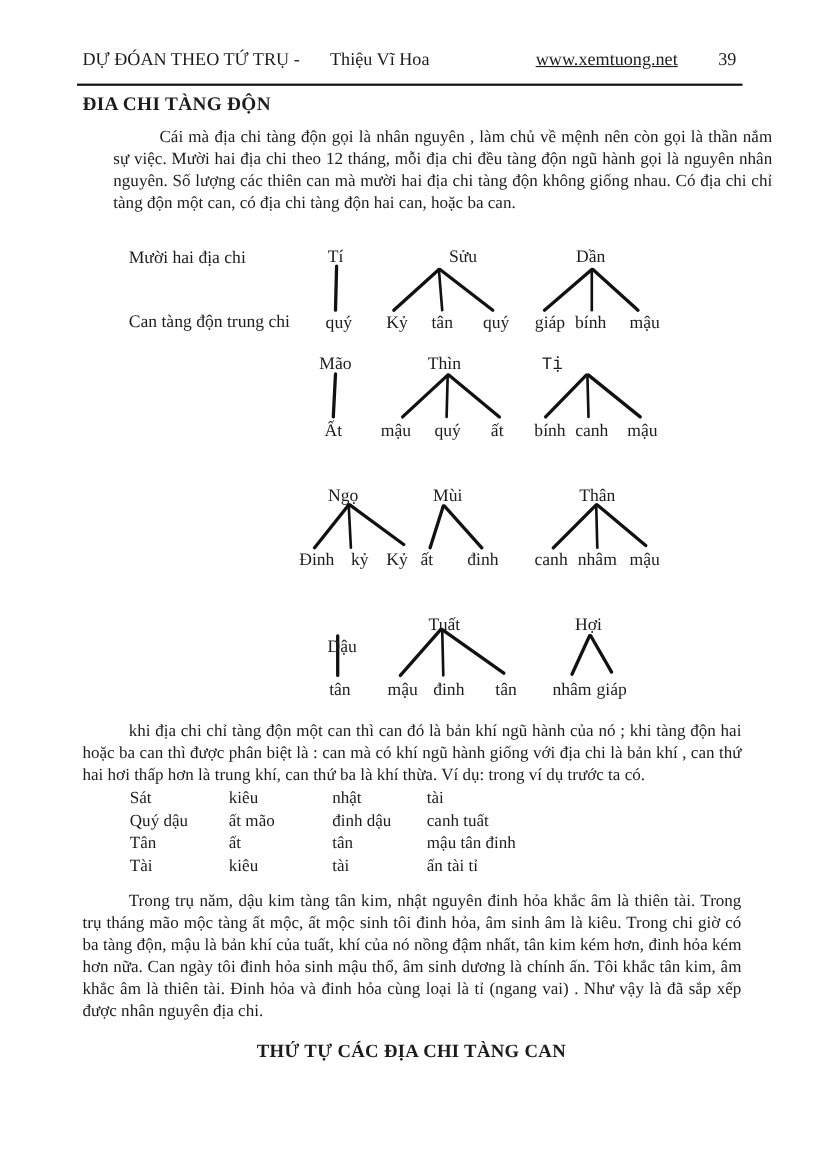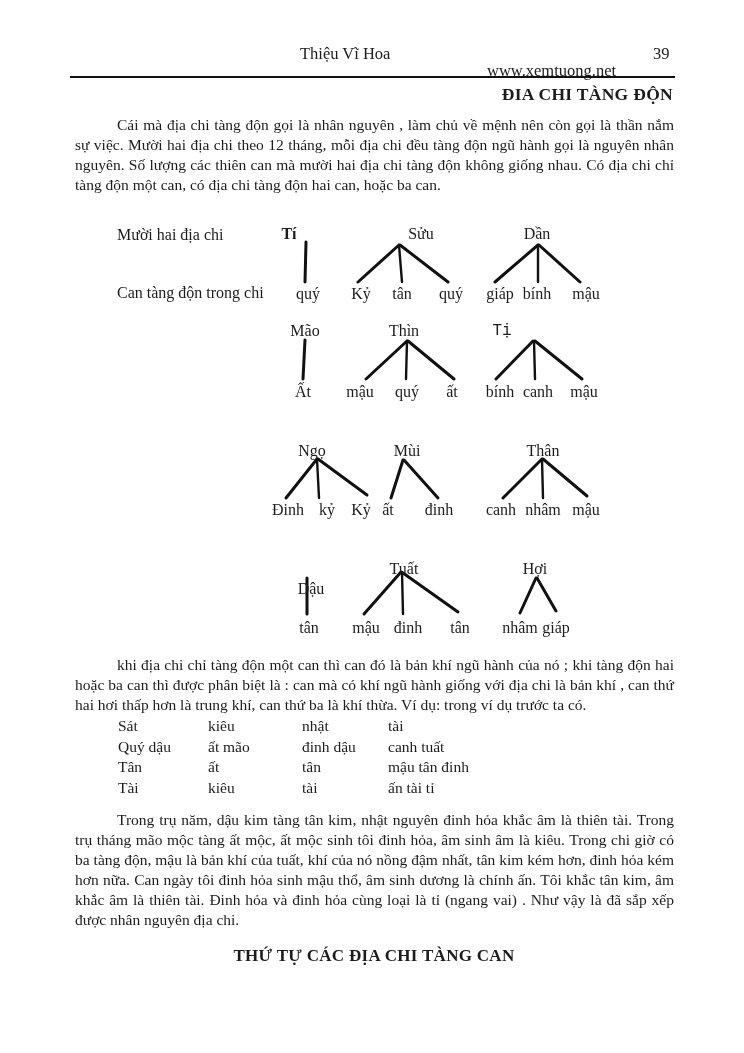--- a/index.html
+++ b/index.html
@@ -8,33 +8,33 @@
     position:relative; width:744px; height:1053px; margin:0 auto;
     background:#fff; color:#1c1c1c; overflow:hidden;
     font-family:"Liberation Serif", serif;
   }
   
   .hdr-item { position:absolute; font-size:16.5px; white-space:nowrap; }
   .hdr-rule { position:absolute; left:70px; top:76px; width:605px; height:2px; background:#111; }
   .site-link { text-decoration:underline; color:#1c1c1c; cursor:pointer; }
   
   .sec-title {
-    position:absolute; left:75px; top:84px; width:598px; text-align:right;
+    position:absolute; left:75px; top:84px; width:598px; text-align:left;
     font-weight:bold; font-size:17.5px; letter-spacing:.3px;
   }
   .bottom-heading {
     position:absolute; left:75px; top:946px; width:598px; text-align:center;
     font-weight:bold; font-size:17px; letter-spacing:.3px;
   }
   
   .para {
     position:absolute; left:75px; width:599px; text-align:justify;
     font-size:15.5px; line-height:20px; text-indent:42px;
   }
-  #para1 { top:115px; }
+  #para1 { top:115px;margin-left:28px; }
   #para2 { top:655px; }
   #para3 { top:810px;font-family:Liberation Serif, serif; }
   
   .diagram { position:absolute; left:0; top:218px; width:604px; height:436px; }
   .diagram svg { position:absolute; left:0; top:0; }
   .dl { position:absolute; transform:translateX(-50%); white-space:nowrap; font-size:16px; }
   .dll { position:absolute; white-space:nowrap; font-size:16px; }
   
   .extable {
     position:absolute; left:118px; top:716px; width:430px;
@@ -42,22 +42,23 @@
     font-size:15.5px; line-height:20.5px;
   }
   .trow { display:contents; }
   .extable span { white-space:nowrap; }
 </style>
 </head>
 <body>
 
 <div class="page">
 
+  <span class="hdr-item" style="left:75px; top:44px;">DỰ ĐÓAN THEO TỨ TRỤ -</span>
   <span class="hdr-item" style="left:300px; top:44px;">Thiệu Vĩ  Hoa</span>
-  <span class="hdr-item site-link" style="left:487px; top:61px;">www.xemtuong.net</span>
+  <span class="hdr-item site-link" style="left:487px; top:44px;">www.xemtuong.net</span>
   <span class="hdr-item" style="left:653px; top:44px;">39</span>
   <div class="hdr-rule"></div>
 
   <div class="sec-title">ĐIA CHI TÀNG ĐỘN</div>
 
   <div class="para" id="para1">Cái mà địa chi tàng độn gọi là nhân nguyên , làm chủ về mệnh nên còn gọi là thần nắm sự việc. Mười hai địa chi theo 12 tháng, mỗi địa chi đều tàng độn ngũ hành gọi là nguyên nhân nguyên. Số lượng các thiên can mà mười hai địa chi tàng độn không giống nhau. Có địa chi chỉ tàng độn một can, có địa chi tàng độn hai can, hoặc ba can.</div>
 
   <div class="diagram">
     <svg width="744" height="436" viewBox="0 0 744 436">
       <g stroke="#111" stroke-width="3" stroke-linecap="round">
@@ -90,23 +91,23 @@
         <line x1="307" y1="360" x2="307" y2="396"></line>
         <line x1="401" y1="354" x2="364" y2="396"></line>
         <line x1="402" y1="354" x2="403" y2="396" stroke-width="2.4"></line>
         <line x1="403" y1="355" x2="458" y2="394"></line>
         <line x1="536" y1="360" x2="520" y2="395"></line>
         <line x1="537" y1="360" x2="556" y2="393"></line>
       </g>
     </svg>
 
     <span class="dll" style="left:117px; top:8px;">Mười hai địa chi</span>
-    <span class="dll" style="left:117px; top:66px;">Can tàng độn trong chi</span>
+    <span class="dll" style="left:117px; top:66px;">Can tàng độn trung chi</span>
 
-    <span class="dl" style="left:289px; top:7px;font-weight:bold;">Tí</span>
+    <span class="dl" style="left:305px; top:7px;">Tí</span>
     <span class="dl" style="left:401px; top:7px;margin-left:20px;">Sửu</span>
     <span class="dl" style="left:537px; top:7px;">Dần</span>
 
     <span class="dl" style="left:308px; top:67px;">quý</span>
     <span class="dl" style="left:361px; top:67px;">Kỷ</span>
     <span class="dl" style="left:402px; top:67px;">tân</span>
     <span class="dl" style="left:451px; top:67px;">quý</span>
     <span class="dl" style="left:500px; top:67px;">giáp</span>
     <span class="dl" style="left:537px; top:67px;">bính</span>
     <span class="dl" style="left:586px; top:67px;">mậu</span>

